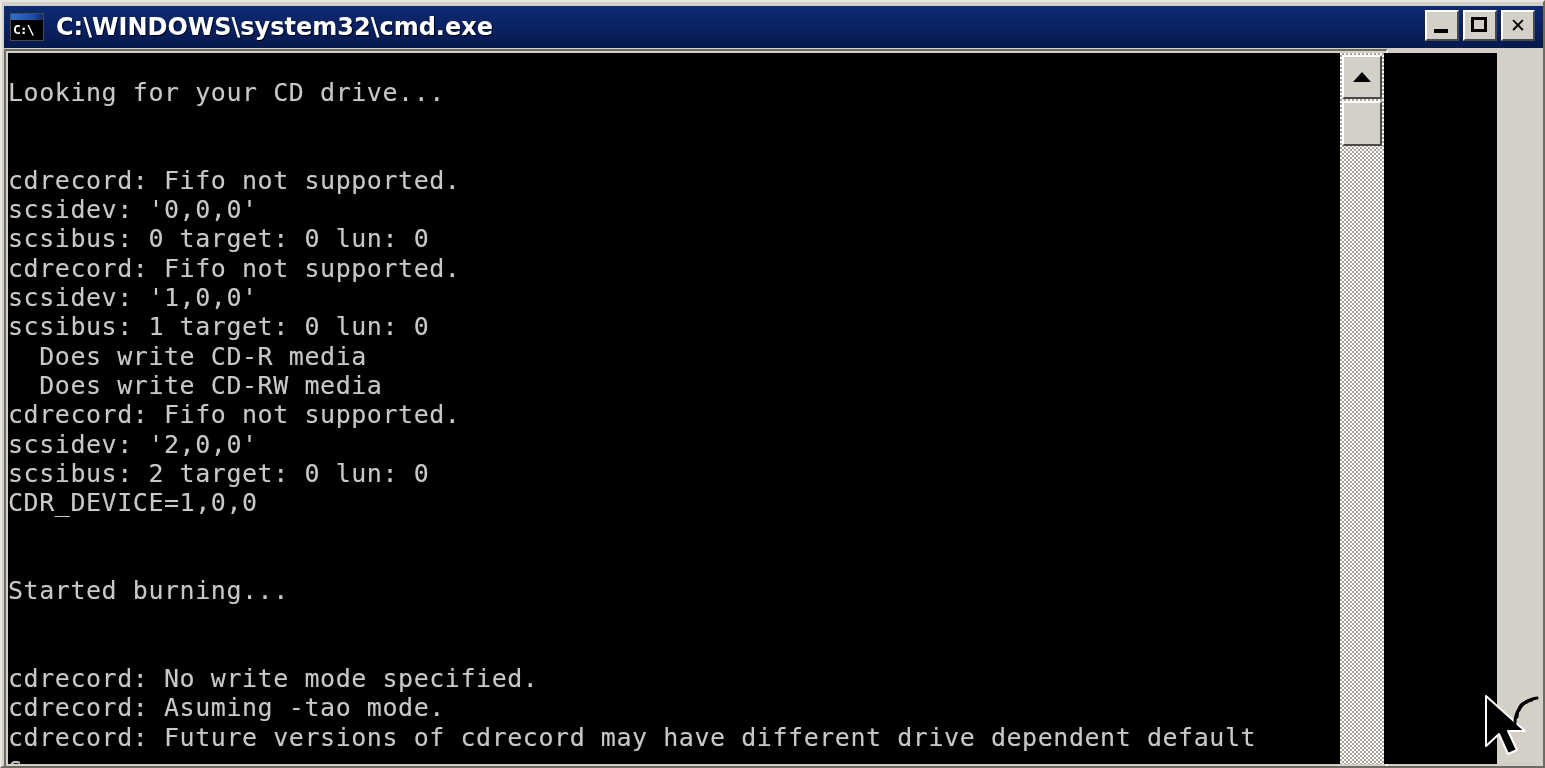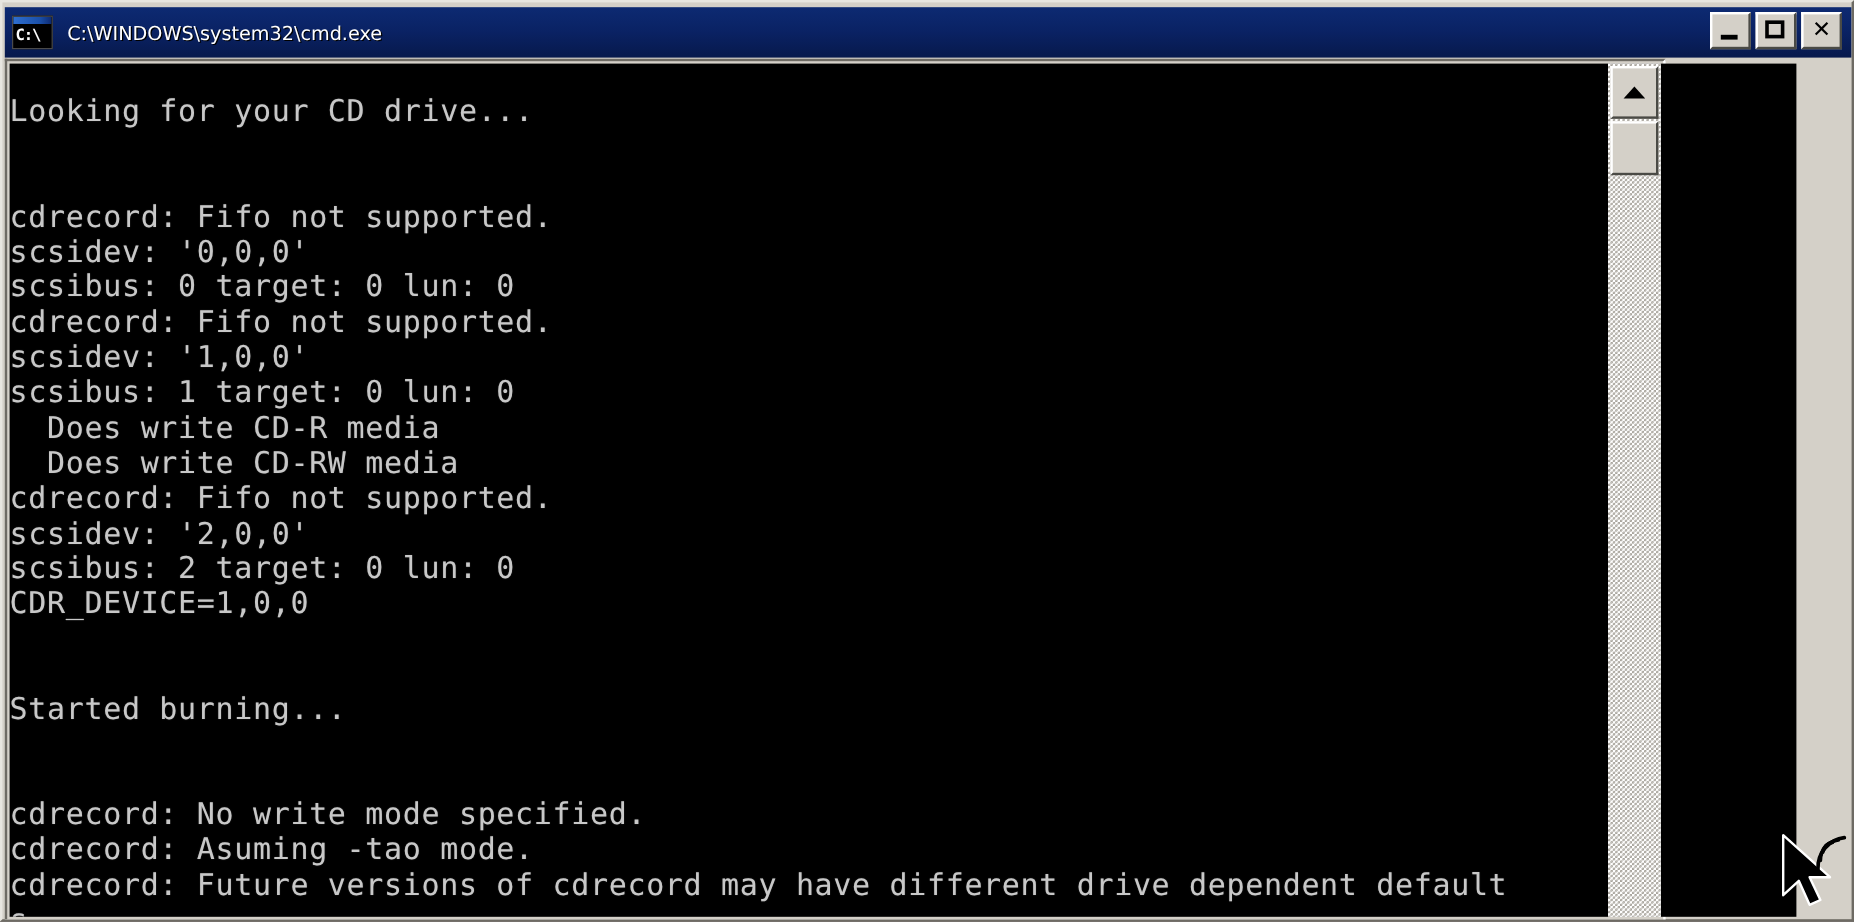--- a/index.html
+++ b/index.html
@@ -64,22 +64,22 @@
     color: #ffffff;
     font-family: "DejaVu Sans Mono", monospace;
     font-size: 13px;
     font-weight: bold;
     line-height: 20px;
     letter-spacing: -1px;
   }
   #title-text {
     color: #ffffff;
     font-family: "DejaVu Sans", sans-serif;
-    font-size: 16px;
-    font-weight: normal;
+    font-size: 24px;
+    font-weight: bold;
     margin-left: 12px;
     white-space: nowrap;
     text-shadow: 1px 1px 0 #000;
   }
 
   
   #window-controls {
     position: absolute;
     right: 8px;
     top: 8px;

